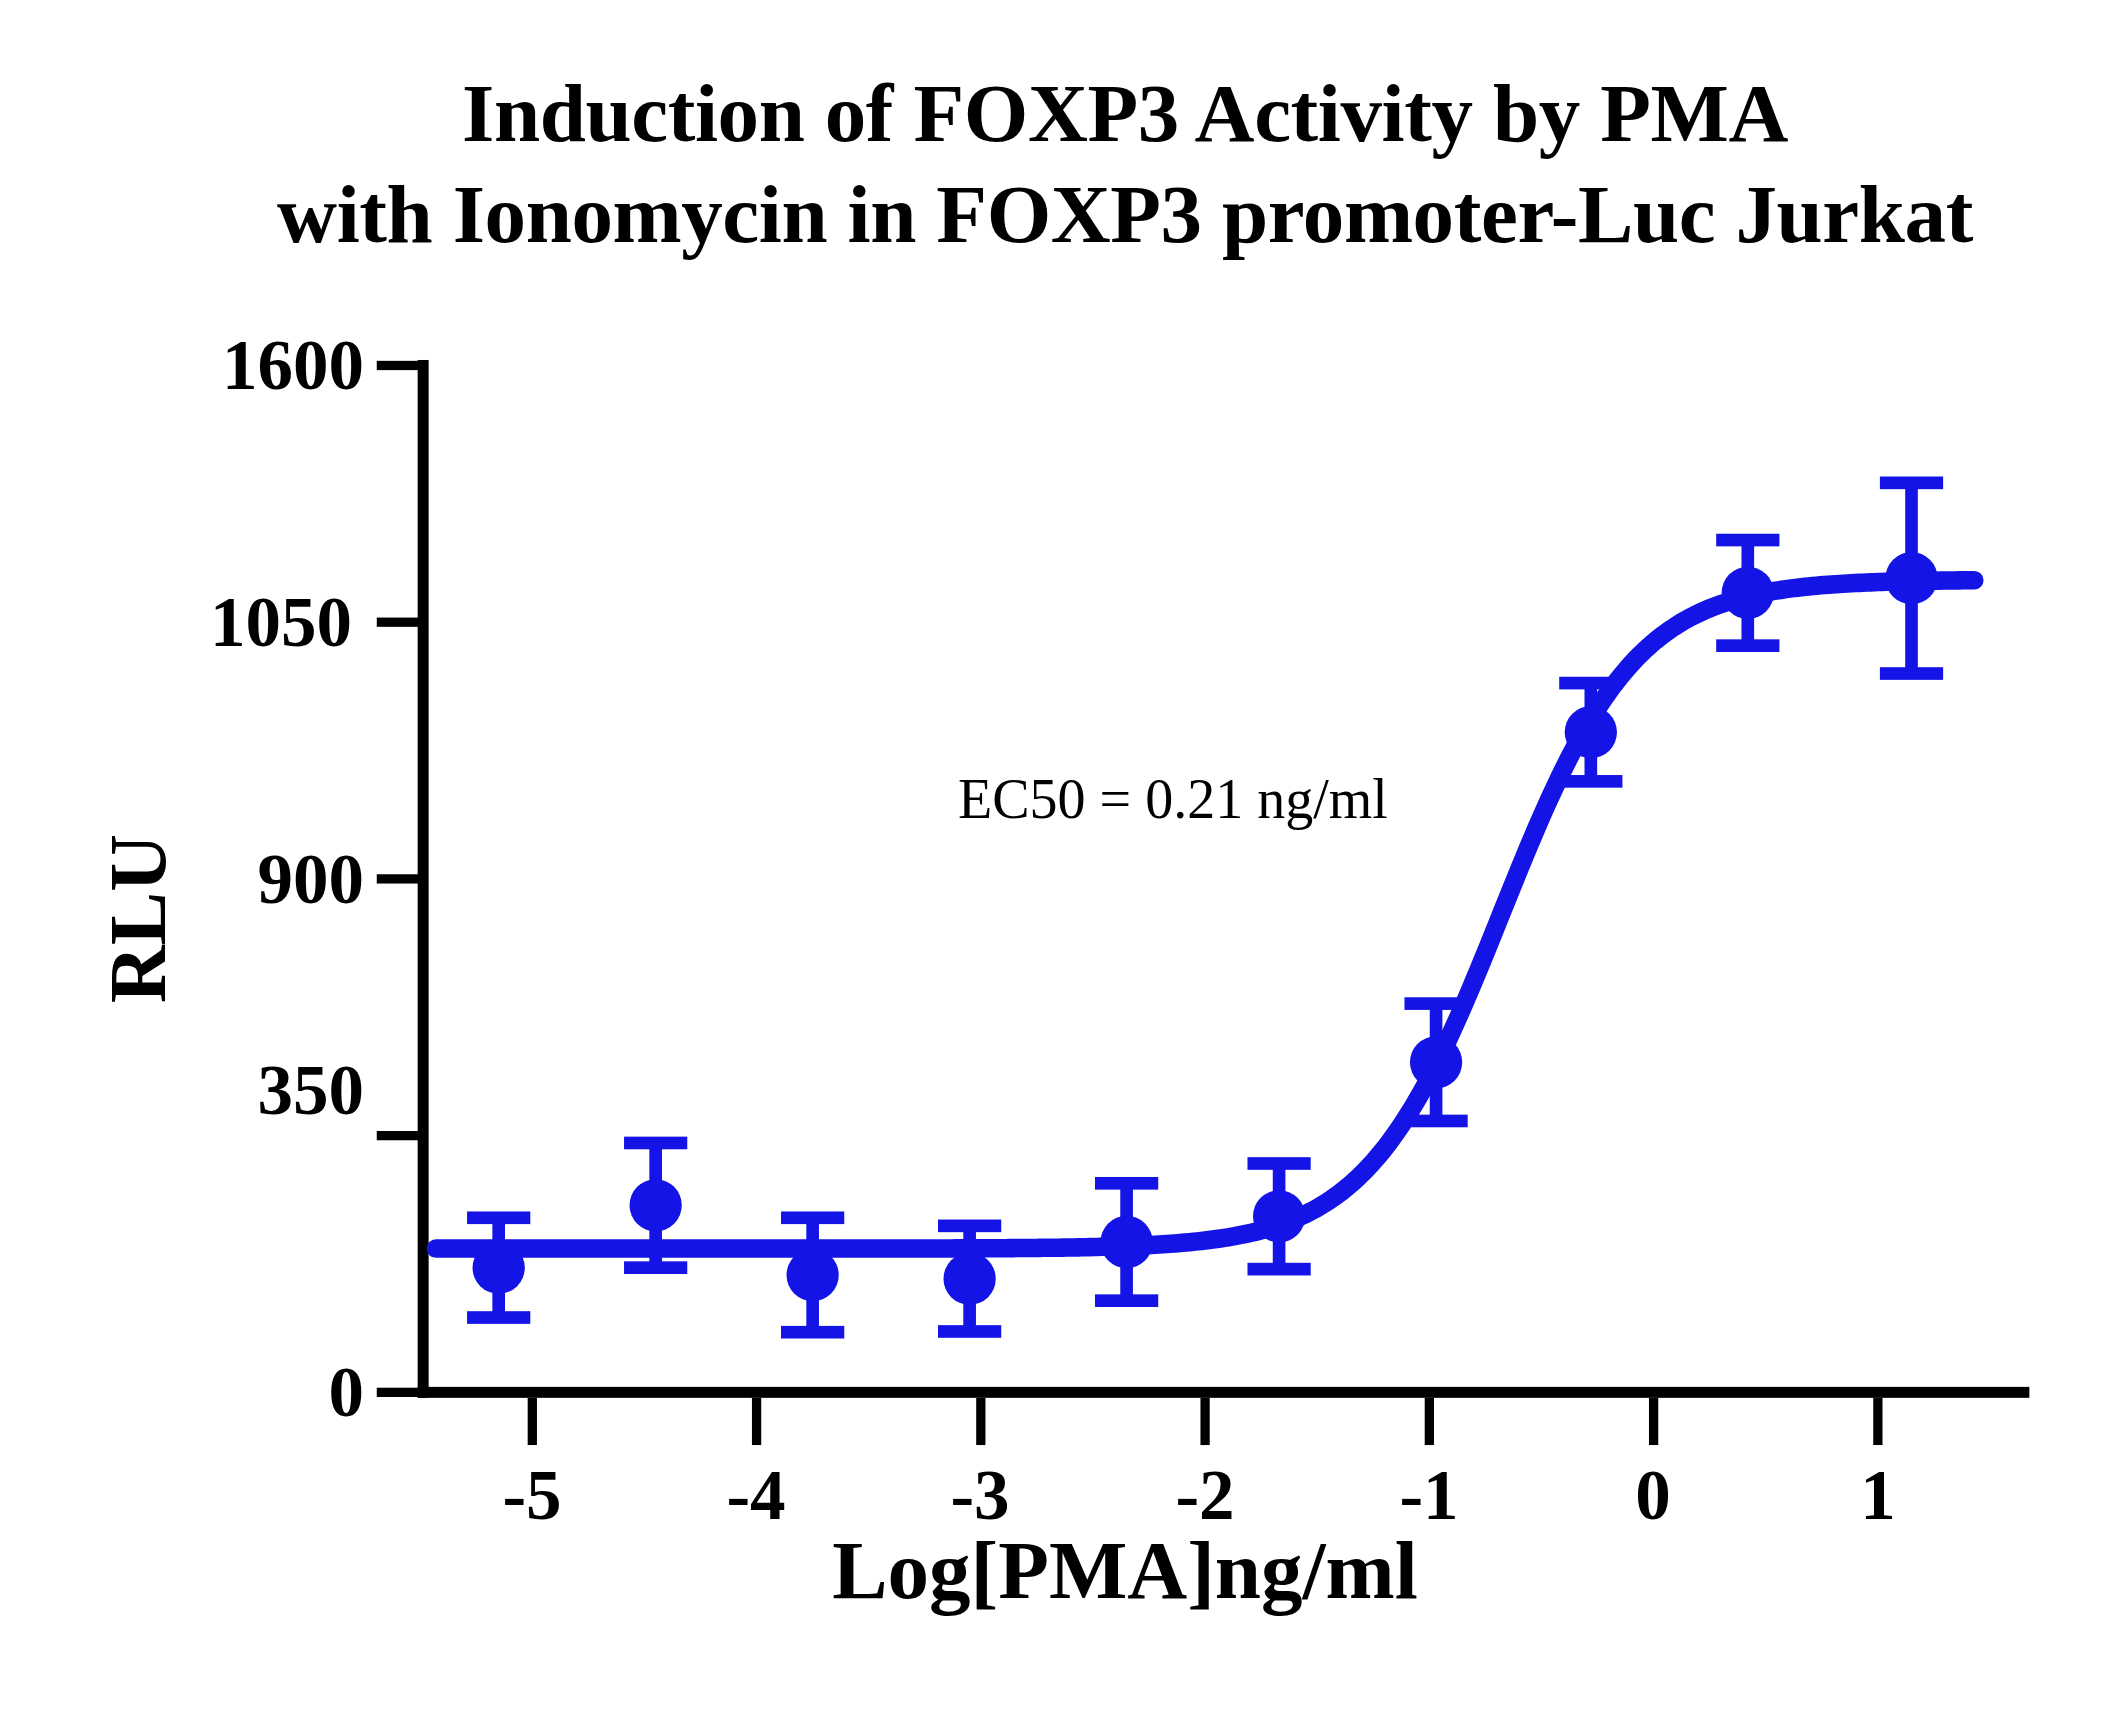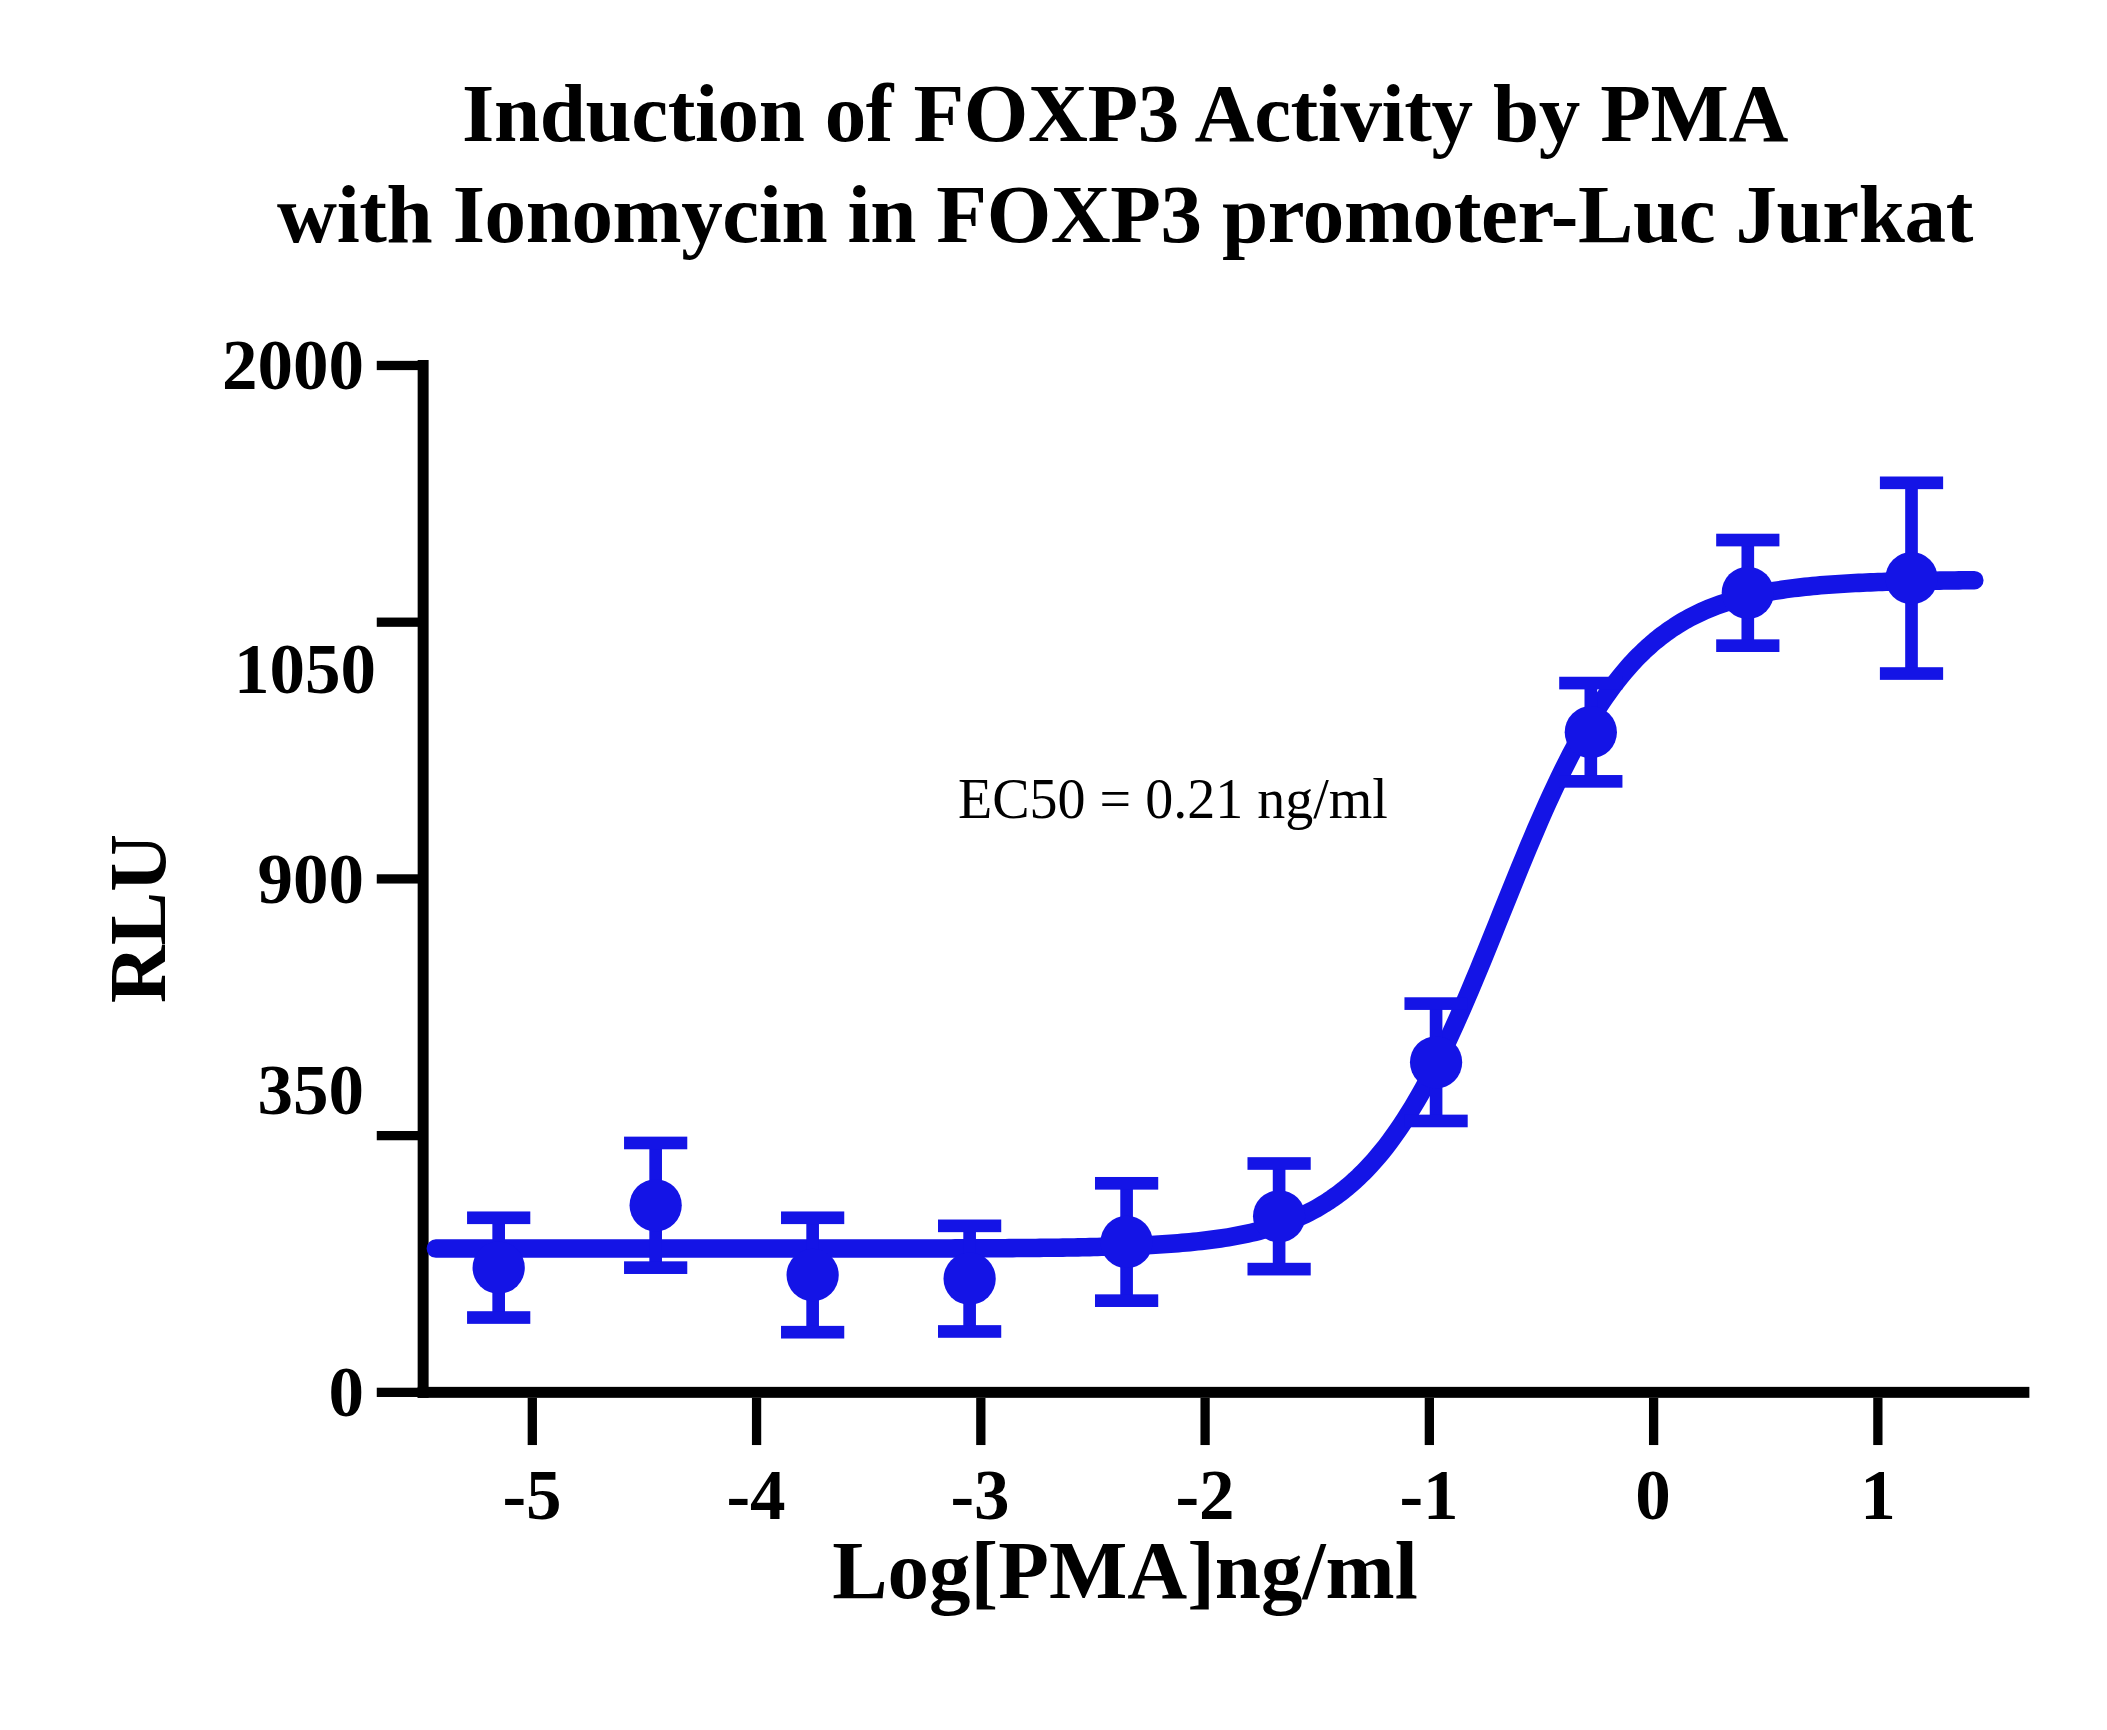--- a/index.html
+++ b/index.html
@@ -130,22 +130,22 @@
           <circle cx="3773.04" cy="1736.9999999999998" r="62" fill="#1414E6"></circle>
           <circle cx="4145.4400000000005" cy="1406.3999999999999" r="62" fill="#1414E6"></circle>
           <circle cx="4533.8" cy="1371.6000000000001" r="62" fill="#1414E6"></circle>
         </g>
     </svg>
 
     <div id="ytick-labels">
         <div class="ytick-label" style="left: 128px; top: 1357px;">0</div>
         <div class="ytick-label" style="left: 128px; top: 1055px;">350</div>
         <div class="ytick-label" style="left: 128px; top: 844px;">900</div>
-        <div class="ytick-label" style="left: 140px; top: 587px; margin-top: 47px;">1050</div>
-        <div class="ytick-label" style="left: 128px; top: 330px;">2000</div>
+        <div class="ytick-label" style="left: 116px; top: 587px;">1050</div>
+        <div class="ytick-label" style="left: 128px; top: 330px;">1600</div>
       </div>
     <div id="xtick-labels">
         <div class="xtick-label" style="left: 469px; top: 1460px;">-5</div>
         <div class="xtick-label" style="left: 693px; top: 1460px;">-4</div>
         <div class="xtick-label" style="left: 917px; top: 1460px;">-3</div>
         <div class="xtick-label" style="left: 1142px; top: 1460px;">-2</div>
         <div class="xtick-label" style="left: 1366px; top: 1460px;">-1</div>
         <div class="xtick-label" style="left: 1590px; top: 1460px;">0</div>
         <div class="xtick-label" style="left: 1815px; top: 1460px;">1</div>
       </div>

